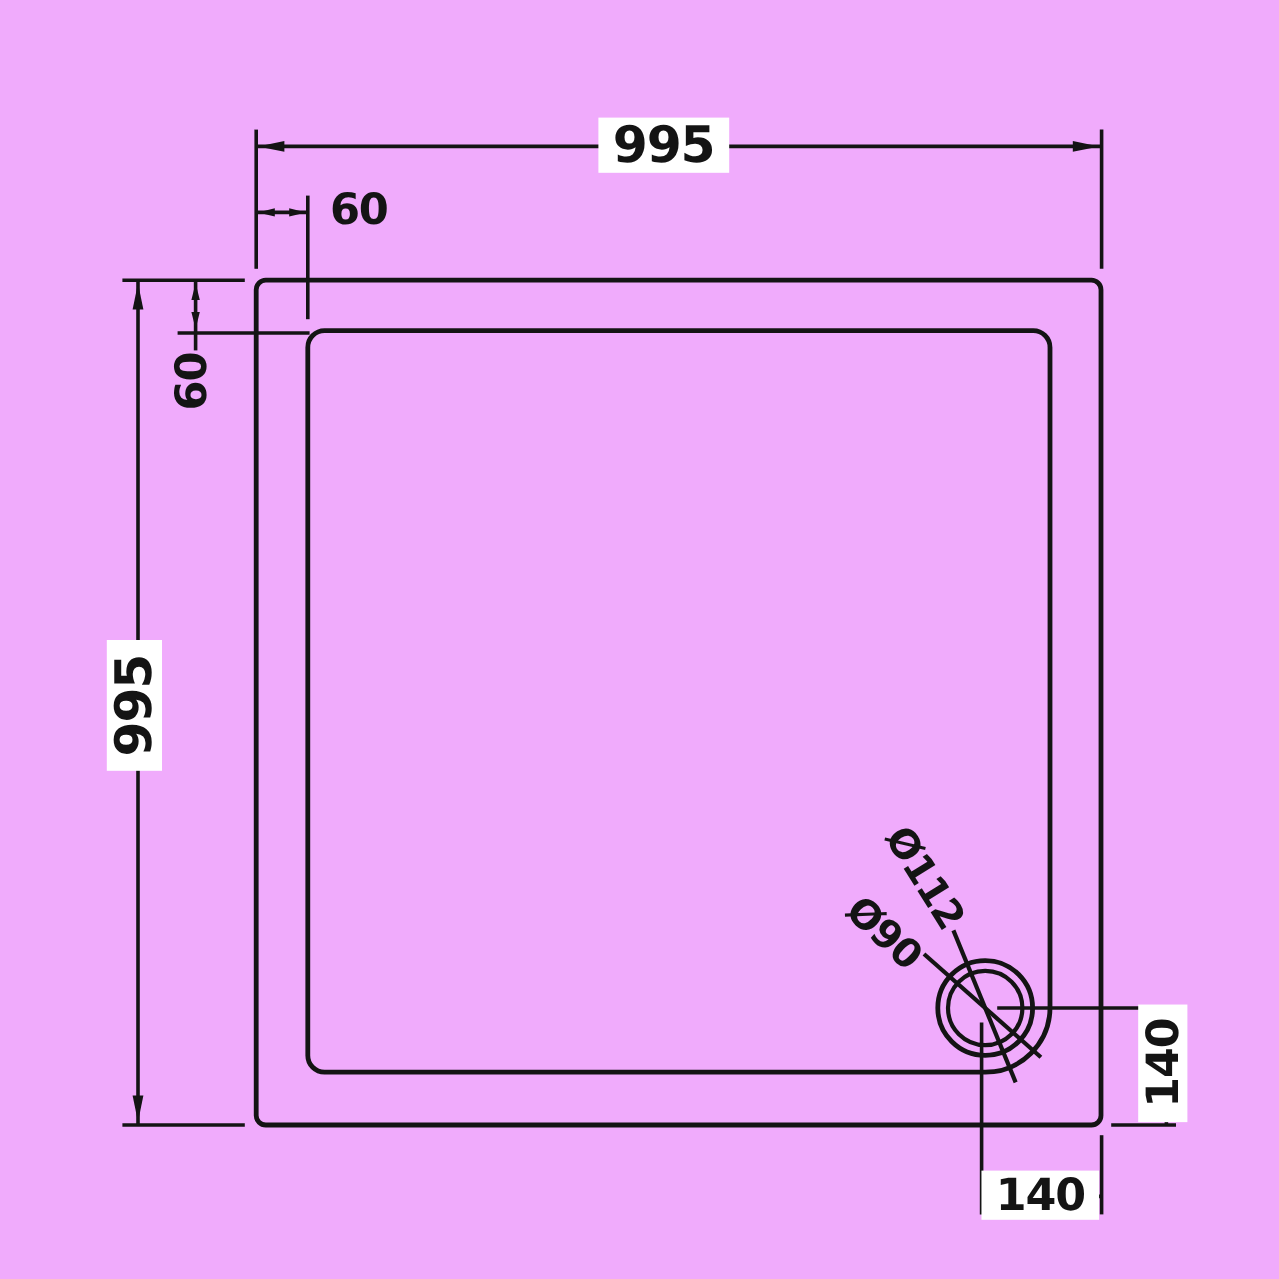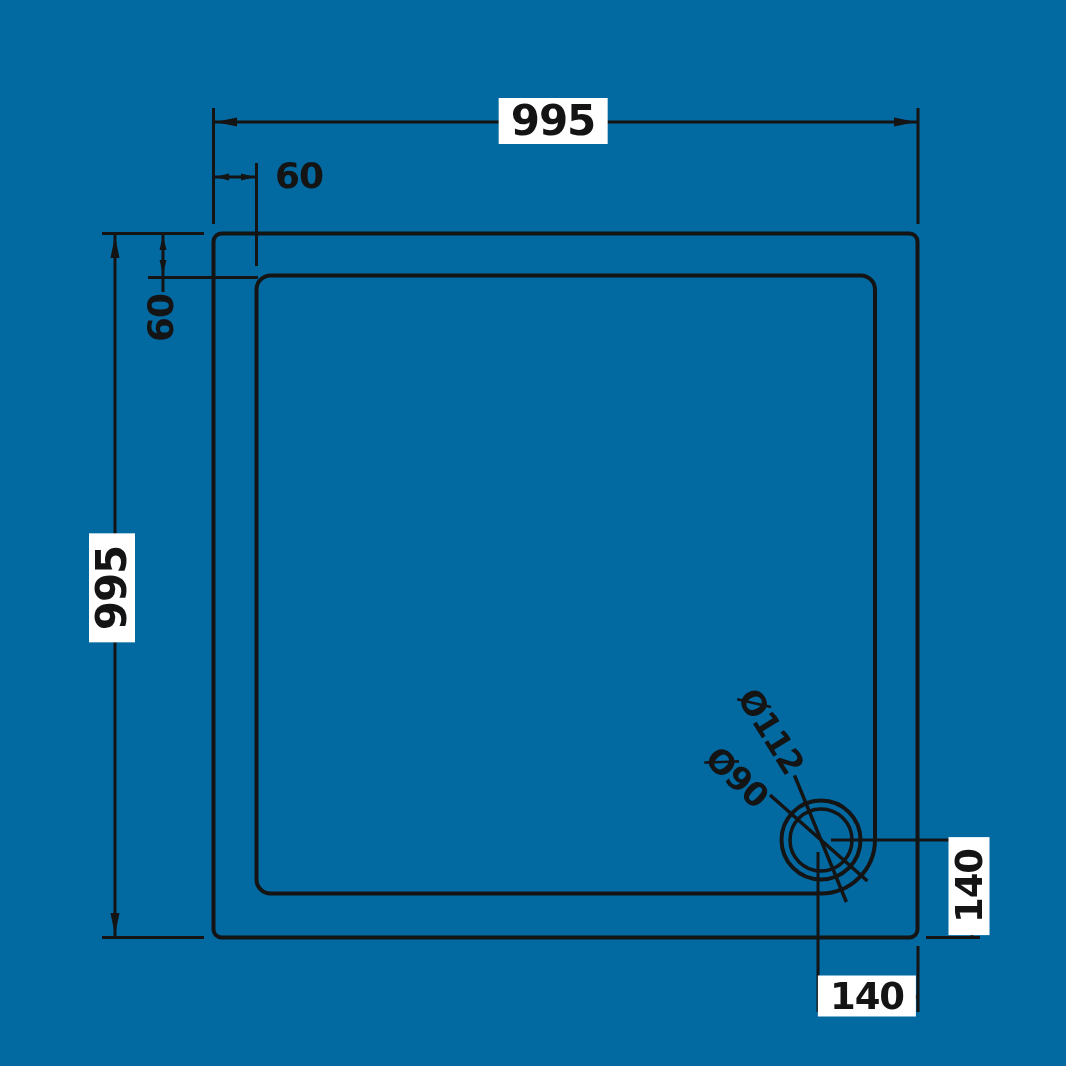--- a/index.html
+++ b/index.html
@@ -1,17 +1,17 @@
 <!DOCTYPE html>
 <html><head>
 <meta charset="utf-8">
 <style>
   html,body{margin:0;padding:0;background:#fff;}
   #stage{
-    position:relative;width:1066px;height:1066px;background:#0369a1;
+    position:relative;width:1066px;height:1066px;background:#f0abfc;
     font-family:"DejaVu Sans","Liberation Sans",sans-serif;overflow:hidden;
   }
   #linework{position:absolute;left:0;top:0;}
   .dim-label{
     position:absolute;font-weight:bold;color:#141414;line-height:1;
     letter-spacing:-1px;white-space:nowrap;
   }
   .h-center{transform:translate(-50%,-50%);}
   .rot-ccw{transform:translate(-50%,-50%) rotate(-90deg);}
   .on-line{background:#ffffff;padding:2px 12px;}

